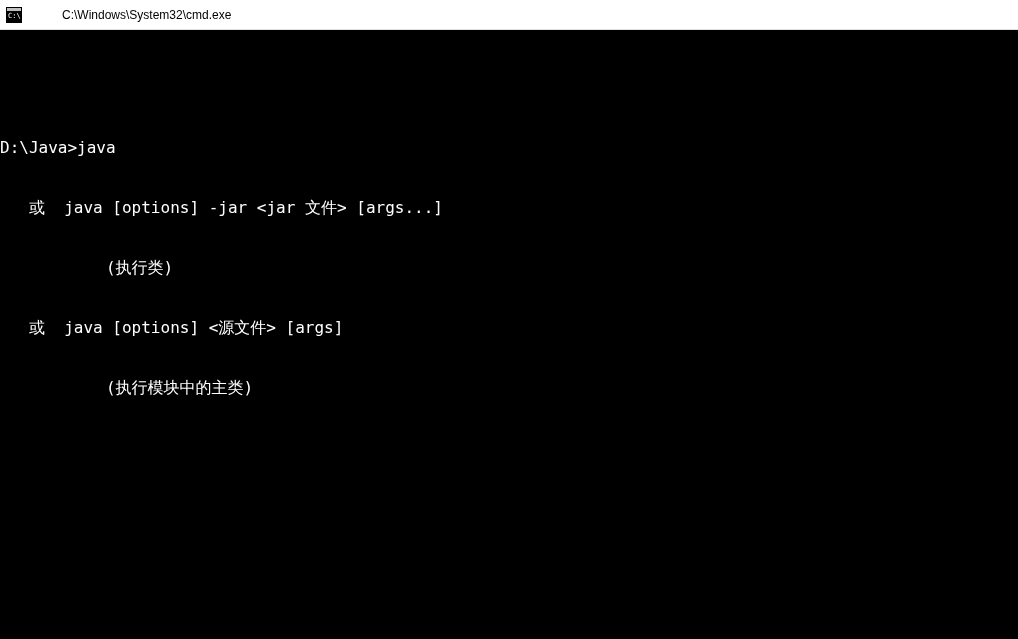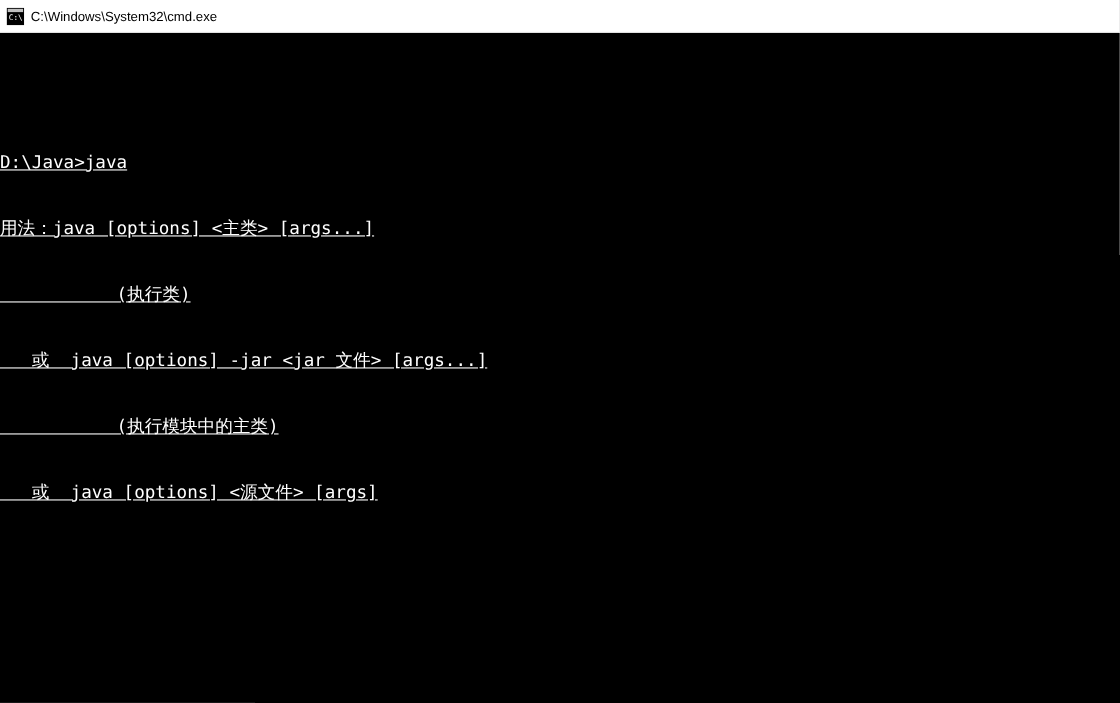--- a/index.html
+++ b/index.html
@@ -30,37 +30,37 @@
       align-items: center;
       justify-content: center;
     }
     .titlebar-icon svg {
       width: 16px;
       height: 16px;
     }
     .titlebar-text {
       font-size: 12px;
       color: #000000;
+      margin-left: 34px;
     }
     .terminal {
       background: #000000;
       color: #ffffff;
       width: 100%;
       height: calc(639px - 30px);
       padding: 8px 0 0 0;
       font-family: "NSimSun", "SimSun", "Consolas", monospace;
       font-size: 16px;
       line-height: 20px;
       white-space: pre;
       overflow: hidden;
     }
     .terminal-line {
       display: block;
       min-height: 20px;
-      text-decoration: underline;
     }
     .blank-line {
       height: 20px;
     }
   </style>
 </head>
 <body>
 
 <div class="titlebar">
   <span class="titlebar-icon">
@@ -69,25 +69,24 @@
       <rect x="1" y="1" width="14" height="3" fill="#c0c0c0"></rect>
       <text x="2" y="11" font-size="7" fill="#ffffff" font-family="monospace">C:\</text>
     </svg>
   </span>
   <span class="titlebar-text">C:\Windows\System32\cmd.exe</span>
 </div>
 
 <div class="terminal">
   <div class="blank-line"></div>
   <span class="terminal-line">D:\Java&gt;java</span>
-  <span class="terminal-line">用法：java [options] &lt;主类&gt; [args...]</span>
+  <span class="terminal-line">   或  java [options] -jar &lt;jar 文件&gt; [args...]</span>
   <span class="terminal-line">           (执行类)</span>
-  <span class="terminal-line">   或  java [options] -jar &lt;jar 文件&gt; [args...]</span>
+  <span class="terminal-line">   或  java [options] &lt;源文件&gt; [args]</span>
   <span class="terminal-line">           (执行模块中的主类)</span>
-  <span class="terminal-line">   或  java [options] &lt;源文件&gt; [args]</span>
   
   
   
   
   
   
   
   
   
   

